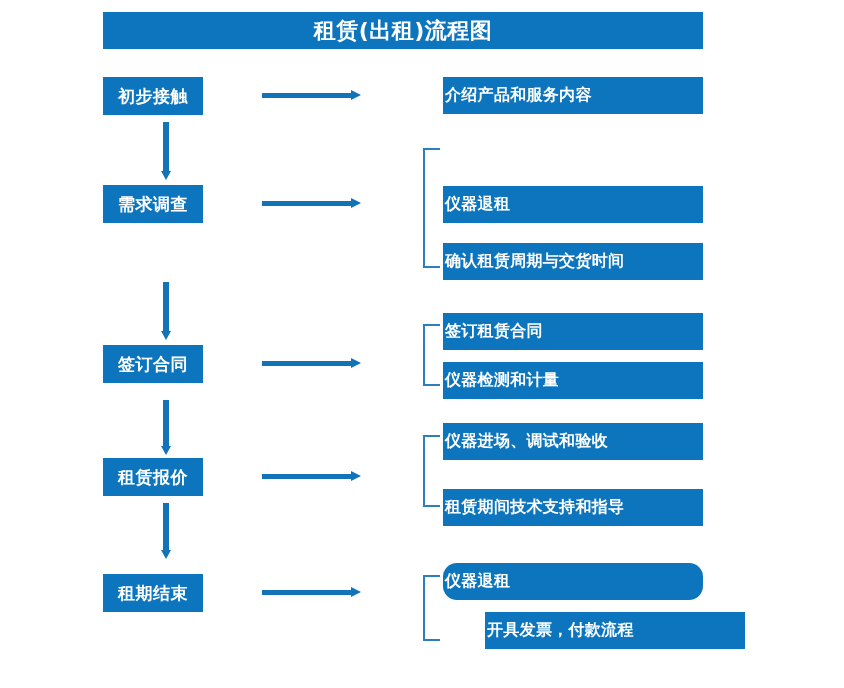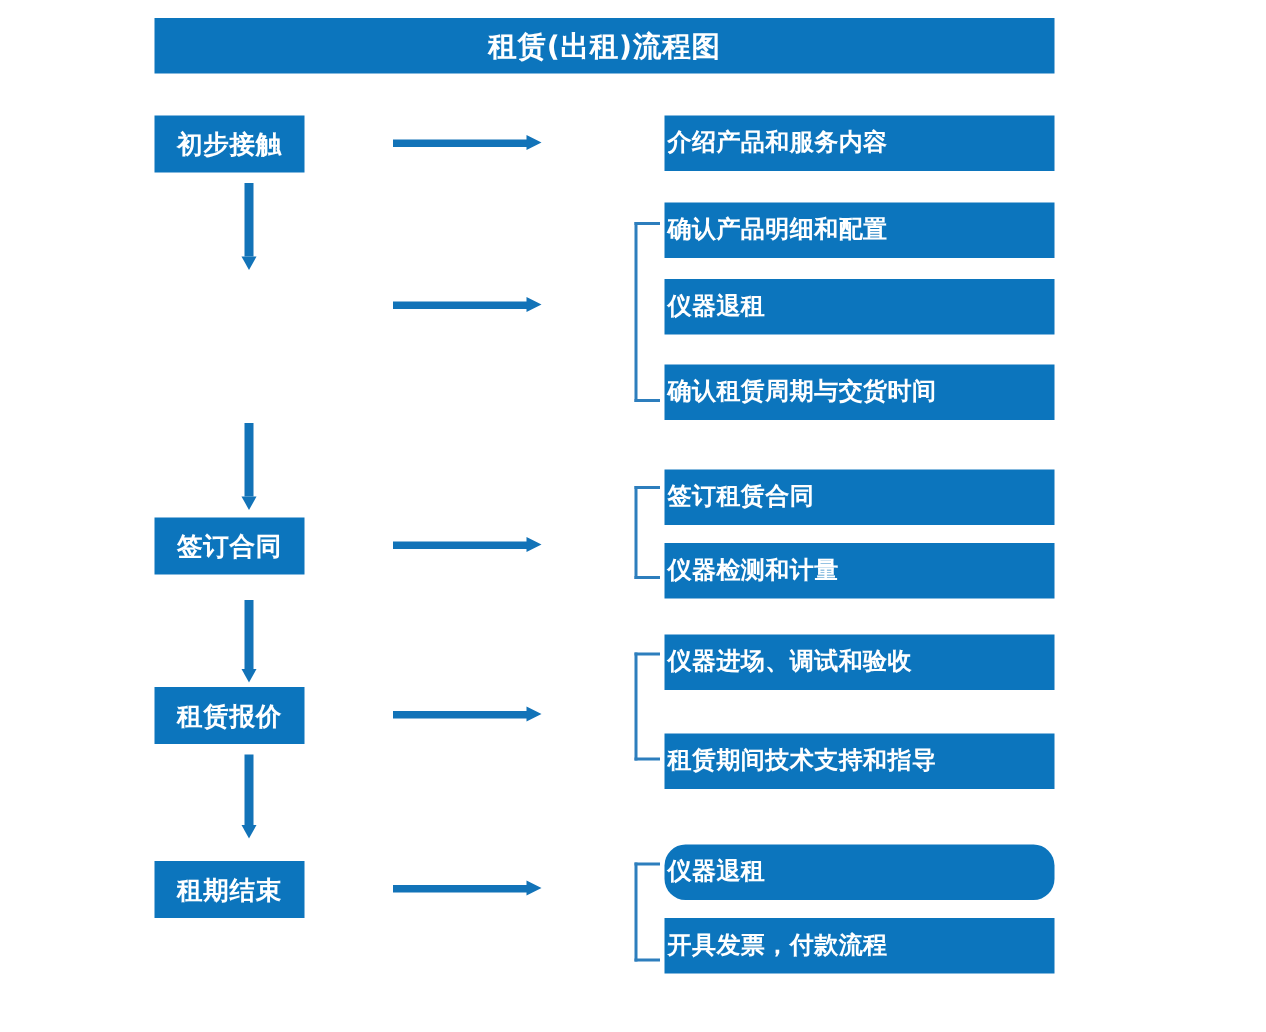--- a/index.html
+++ b/index.html
@@ -21,21 +21,21 @@
     position: absolute;
     left: 103px;
     top: 12px;
     width: 600px;
     height: 37px;
     background: #0c75bd;
     color: #ffffff;
     display: flex;
     align-items: center;
     justify-content: center;
-    font-size: 19px;
+    font-size: 22px;
     font-weight: bold;
     letter-spacing: 0.5px;
   }
   .stage-box {
     position: absolute;
     left: 103px;
     width: 100px;
     height: 38px;
     background: #0c75bd;
     color: #ffffff;
@@ -130,29 +130,29 @@
     <div class="head"></div>
   </div>
 
   <div class="detail-box" style="top:77px;">介绍产品和服务内容</div>
 
   <div class="v-arrow" style="top:122px; height:58px;">
     <div class="shaft" style="height:49px;"></div>
     <div class="head" style="top:49px;"></div>
   </div>
 
+  <div class="stage-box" style="top:185px;">需求调查</div>
 
   <div class="h-arrow" style="left:262px; top:198px; width:99px;">
     <div class="shaft" style="width:92px;"></div>
     <div class="head"></div>
   </div>
 
   <div class="bracket" style="top:148px; height:120px;"></div>
 
-  <div class="detail-box" style="top:135px;">确认产品明细和配置</div>
 
   <div class="detail-box" style="top:186px;">仪器退租</div>
 
   <div class="detail-box" style="top:243px;">确认租赁周期与交货时间</div>
 
   <div class="v-arrow" style="top:282px; height:58px;">
     <div class="shaft" style="height:49px;"></div>
     <div class="head" style="top:49px;"></div>
   </div>
 
@@ -196,15 +196,15 @@
 
   <div class="h-arrow" style="left:262px; top:587px; width:99px;">
     <div class="shaft" style="width:92px;"></div>
     <div class="head"></div>
   </div>
 
   <div class="bracket" style="top:575px; height:66px;"></div>
 
   <div class="detail-box" style="top:563px;border-radius:14px;">仪器退租</div>
 
-  <div class="detail-box" style="top:612px;">开具发票，付款流程</div>
+  <div class="detail-box" style="top:612px;margin-left:42px;">开具发票，付款流程</div>
 
 </div>
 
 </body></html>

